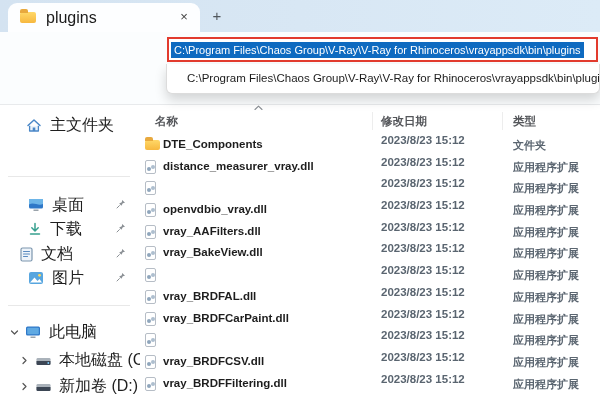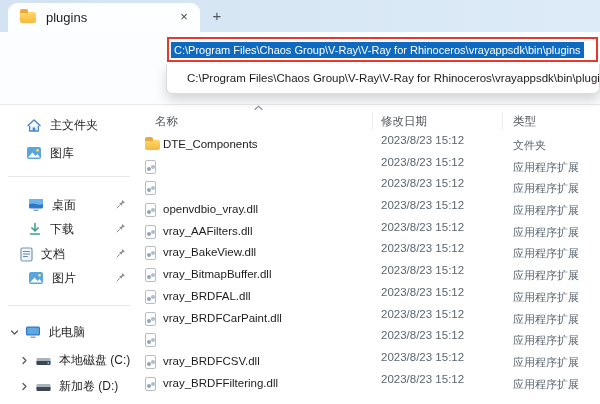--- a/index.html
+++ b/index.html
@@ -9,21 +9,21 @@
     position:relative; overflow:hidden; background:#fff;
     -webkit-font-smoothing:antialiased;
   }
   .abs { position:absolute; }
 
   
   .tabbar { position:absolute; left:0; top:0; width:600px; height:32px;
     background:linear-gradient(90deg,#d4e3f1,#dcebf7); }
   .tab { position:absolute; left:8px; top:3px; width:192px; height:29px;
     background:#fdfeff; border-radius:9px 9px 0 0; display:flex; align-items:center; }
-  .tab-label { margin-left:10px; font-size:13px; color:#1b1b1b; }
+  .tab-label { margin-left:10px; font-size:16px; color:#1b1b1b; }
   .tab-close { position:absolute; left:166px; top:4px; width:20px; height:20px;
     text-align:center; line-height:20px; font-size:13px; color:#444; border-radius:4px; }
   .newtab { position:absolute; left:206px; top:5px; width:22px; height:22px;
     text-align:center; line-height:22px; font-size:15px; color:#50565c; border-radius:4px; }
 
   
   .folder-glyph { position:relative; width:16px; height:11px; margin-left:12px;
     background:linear-gradient(#ffd868,#f7b83f); border-radius:2px; flex:none; }
   .folder-glyph::before { content:""; position:absolute; top:-3px; left:0;
     width:8px; height:4px; background:#e8a93e; border-radius:2px 2px 0 0; }
@@ -50,30 +50,30 @@
   .toolbar { position:absolute; left:0; top:64px; width:600px; height:41px;
     background:#fbfdfe; border-bottom:1px solid #e8eaec; }
   .newbtn { position:absolute; left:10px; top:71px; height:26px; display:flex;
     align-items:center; gap:6px; padding:0 6px; border-radius:4px; }
   .newbtn-label { font-size:12px; color:#1b1b1b; }
   .tool-sep { position:absolute; left:94px; top:74px; width:1px; height:20px; background:#e4e6e8; }
 
   
   .sidebar { position:absolute; left:0; top:105px; width:140px; height:299px; background:#fff; }
   .side-row { position:absolute; left:0; width:140px; height:24px; display:flex; align-items:center; }
-  .side-row .lbl { font-size:12px; color:#1f1f1f; margin-left:8px; white-space:nowrap; }
+  .side-row .lbl { font-size:16px; color:#1f1f1f; margin-left:8px; white-space:nowrap; }
   .side-ico { flex:none; }
   .pin { position:absolute; right:14px; top:6px; }
   .side-divider { position:absolute; left:8px; width:122px; height:1px; background:#e8e8e8; }
   .chev { flex:none; }
   .sel-bg { position:absolute; left:4px; top:-1px; width:132px; height:26px;
     background:#ececec; border-radius:4px; z-index:-1; }
 
   
-  .filearea { position:absolute; left:140px; top:105px; width:460px; height:299px; background:#fff; }
+  .filearea { position:absolute; left:140px; top:105px; width:460px; height:299px; background:#fff;font-weight:bold; }
   .colheader { position:absolute; top:2px; left:0; width:460px; height:26px; }
   .colheader .h { position:absolute; top:7px; font-size:11.5px; color:#55575b; }
   .h-name { left:15px; } .h-date { left:241px; } .h-type { left:373px; }
   .col-div { position:absolute; top:5px; width:1px; height:18px; background:#ededed; }
   .sortcaret { position:absolute; left:114px; top:-2px; }
   .rows { position:absolute; left:0; top:29px; width:460px; }
   .frow { position:relative; width:460px; height:21.7px; }
   .frow .ficon { position:absolute; left:5px; top:4px; }
   .fname { position:absolute; left:23px; top:4px; font-size:11.5px; color:#1d1d1d; white-space:nowrap;text-align:right; }
   .fdate { position:absolute; left:241px; top:0; font-size:11.5px; color:#5a6570; white-space:nowrap; }
@@ -167,30 +167,20 @@
     <span class="side-ico">
       <svg width="16" height="15" viewBox="0 0 16 15">
           <path d="M2 7.5 L8 2 L14 7.5" fill="none" stroke="#4a87c7" stroke-width="1.5" stroke-linecap="round" stroke-linejoin="round"></path>
           <path d="M3.6 7.8 V13 H12.4 V7.8" fill="#eaf2fa" stroke="#4a87c7" stroke-width="1.3" stroke-linejoin="round"></path>
           <rect x="6.7" y="9.5" width="2.6" height="3.5" fill="#4a87c7"></rect>
         </svg>
     </span>
     <span class="lbl">主文件夹</span>
   </div>
 
-  <div class="side-row" style="top:36px;padding-left:26px">
-    <span class="side-ico">
-      <svg width="16" height="14" viewBox="0 0 16 14">
-          <rect x="1" y="1" width="14" height="12" rx="2" fill="#58a6df"></rect>
-          <path d="M2 11.5 L6.5 6.5 L9.5 10 L11.5 8 L14 11.5 Z" fill="#fff"></path>
-          <circle cx="11.5" cy="4.3" r="1.4" fill="#ffd95e"></circle>
-        </svg>
-    </span>
-    <span class="lbl">图库</span>
-  </div>
 
   <div class="side-divider" style="top:71px"></div>
 
   <div class="side-row" style="top:88px;padding-left:28px">
     <span class="side-ico">
       <svg width="16" height="14" viewBox="0 0 16 14">
           <rect x="1" y="1" width="14" height="9.5" rx="1.5" fill="#2f78c8"></rect>
           <path d="M1 1 H15 V6 C10 8.5 6 3.5 1 6.5 Z" fill="#6db5e8"></path>
           <rect x="5.5" y="11.5" width="5" height="1.5" fill="#9aa3ab"></rect>
         </svg>
@@ -324,20 +314,21 @@
           <span class="folder-glyph small"></span>
         </span>
       <span class="fname">DTE_Components</span>
       <span class="fdate">2023/8/23 15:12</span>
       <span class="ftype">文件夹</span>
     </div>
     <div class="frow" data-icon="dll-file-icon">
       <span class="ficon">
           <span class="dll-glyph"></span>
         </span>
+      <span class="fname">distance_measurer_vray.dll</span>
       <span class="fdate">2023/8/23 15:12</span>
       <span class="ftype">应用程序扩展</span>
     </div>
     <div class="frow" data-icon="dll-file-icon">
       <span class="ficon">
           <span class="dll-glyph"></span>
         </span>
       <span class="fdate">2023/8/23 15:12</span>
       <span class="ftype">应用程序扩展</span>
     </div>
@@ -362,21 +353,20 @@
           <span class="dll-glyph"></span>
         </span>
       <span class="fname">vray_BakeView.dll</span>
       <span class="fdate">2023/8/23 15:12</span>
       <span class="ftype">应用程序扩展</span>
     </div>
     <div class="frow" data-icon="dll-file-icon">
       <span class="ficon">
           <span class="dll-glyph"></span>
         </span>
-      <span class="fname">vray_BitmapBuffer.dll</span>
       <span class="fdate">2023/8/23 15:12</span>
       <span class="ftype">应用程序扩展</span>
     </div>
     <div class="frow" data-icon="dll-file-icon">
       <span class="ficon">
           <span class="dll-glyph"></span>
         </span>
       <span class="fname">vray_BRDFAL.dll</span>
       <span class="fdate">2023/8/23 15:12</span>
       <span class="ftype">应用程序扩展</span>

